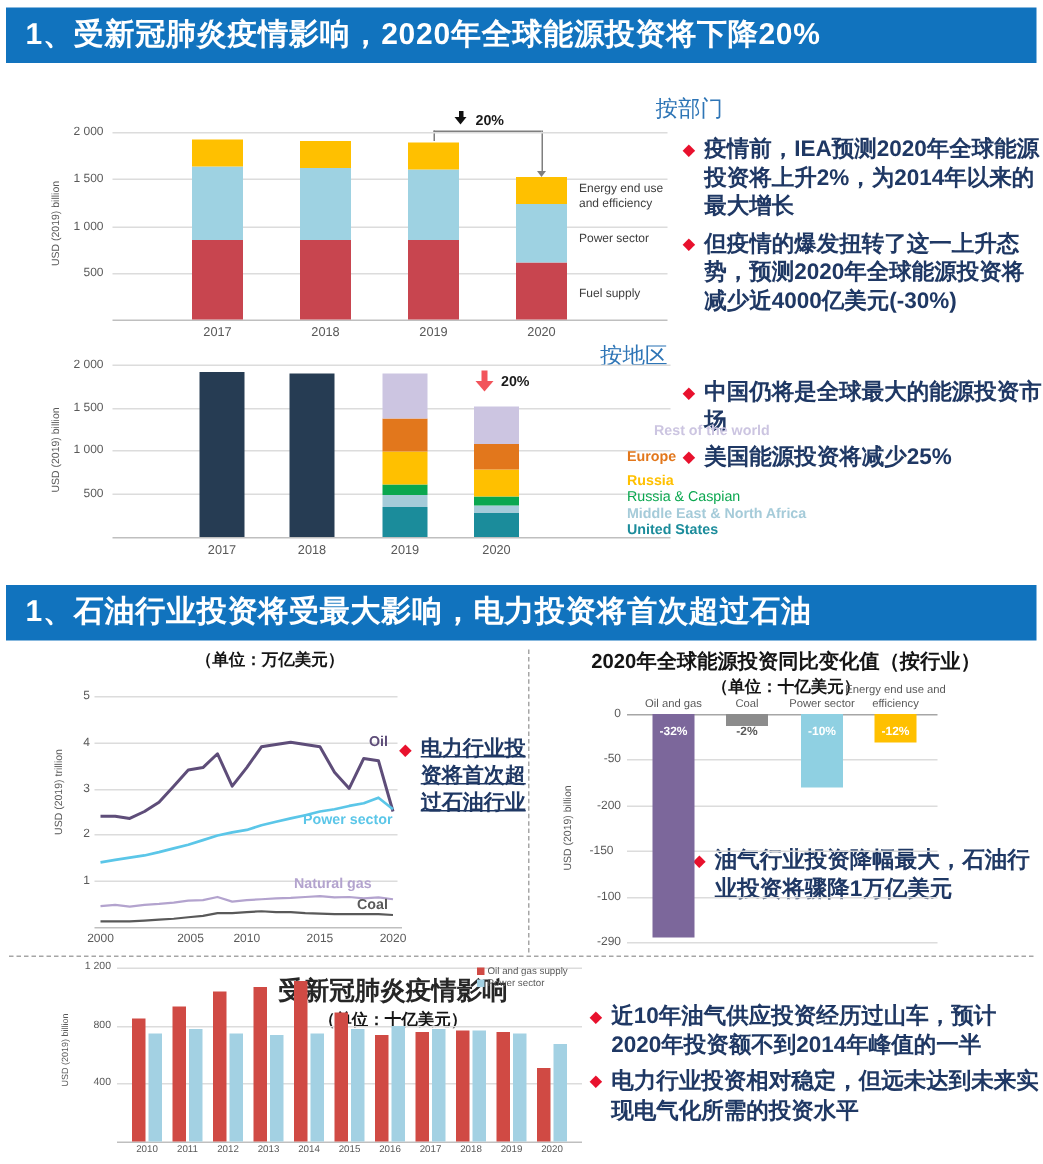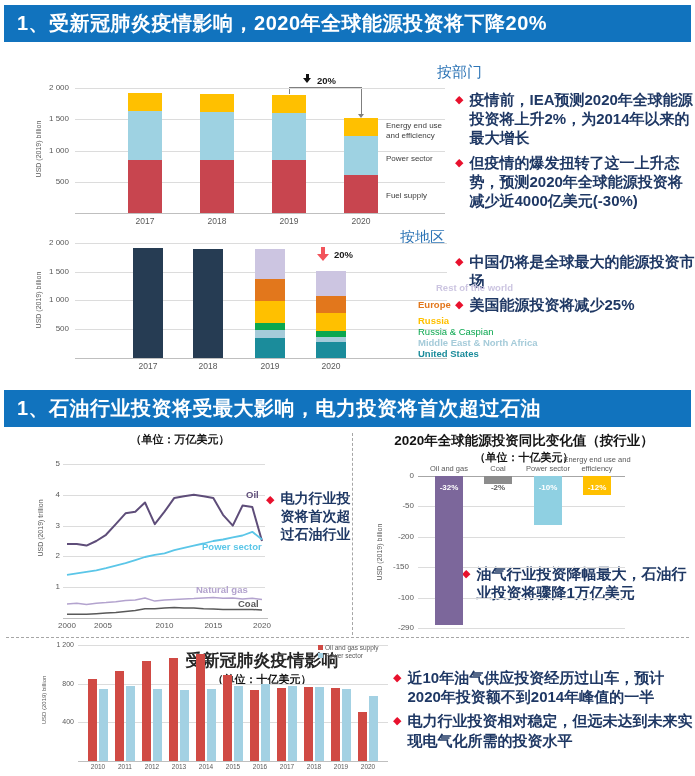--- a/index.html
+++ b/index.html
@@ -10,21 +10,21 @@
             font-size:20px; font-weight:bold; line-height:37px; padding-left:13px; letter-spacing:.5px; }
   .ctitle { position:absolute; text-align:center; color:#151515; }
   .ct-lg { font-size:15px; font-weight:bold; }
   .ct-md { font-size:13.5px; font-weight:bold; }
   .ct-unit { font-family:"Liberation Serif","DejaVu Serif",serif; font-size:11px; font-weight:bold; }
   .corner { position:absolute; color:#2E75B6; font-weight:normal; font-size:15px; }
   .bullets { position:absolute; }
   .bullet { display:flex; margin-bottom:5px; }
   .dm { color:#E8112D; font-size:11px; margin:3px 6px 0 0; flex:0 0 auto; }
   .bt { font-size:15px; font-weight:600; color:#1F3864; line-height:1.28; }
-  .bt-sm { font-size:14px; }
+  .bt-sm { font-size:14px;text-decoration:underline; }
   .dash-v { position:absolute; border-left:1px dashed #A6A6A6; width:0; }
   .dash-h { position:absolute; border-top:1px dashed #A6A6A6; height:0; }
   .tri-down-k { width:0; height:0; border-left:4px solid transparent; border-right:4px solid transparent; border-top:5px solid #111; }
   .stem-k { width:3px; height:4px; background:#111; }
   .tri-down-r { width:0; height:0; border-left:6px solid transparent; border-right:6px solid transparent; border-top:7px solid #F2545B; }
   .stem-r { width:4px; height:7px; background:#F2545B; }
   .arrow-wrap { position:absolute; display:flex; flex-direction:column; align-items:center; }
   .ann-pct { position:absolute; font-size:9.5px; font-weight:bold; color:#1a1a1a; }
 </style>
 </head>
@@ -185,21 +185,21 @@
     <div style="position: absolute; left: 48px; top: 551.4px; width: 12px; text-align: right; font-size: 8px; color: rgb(89, 89, 89);">2</div>
     <div style="position: absolute; left: 63px; top: 525.6px; width: 202px; height: 1px; background: rgb(220, 220, 220);"></div>
     <div style="position: absolute; left: 48px; top: 520.6px; width: 12px; text-align: right; font-size: 8px; color: rgb(89, 89, 89);">3</div>
     <div style="position: absolute; left: 63px; top: 494.8px; width: 202px; height: 1px; background: rgb(220, 220, 220);"></div>
     <div style="position: absolute; left: 48px; top: 489.8px; width: 12px; text-align: right; font-size: 8px; color: rgb(89, 89, 89);">4</div>
     <div style="position: absolute; left: 63px; top: 464px; width: 202px; height: 1px; background: rgb(220, 220, 220);"></div>
     <div style="position: absolute; left: 48px; top: 459px; width: 12px; text-align: right; font-size: 8px; color: rgb(89, 89, 89);">5</div>
     <div style="position: absolute; left: 63px; top: 618px; width: 205px; height: 1px; background: rgb(191, 191, 191);"></div>
     <div style="position: absolute; left: 40px; top: 528px; transform: translate(-50%, -50%) rotate(-90deg); font-size: 7px; color: rgb(89, 89, 89); white-space: nowrap;">USD (2019) trillion</div>
     <div style="position: absolute; left: 51px; top: 621px; width: 32px; text-align: center; font-size: 8px; color: rgb(89, 89, 89);">2000</div>
-    <div style="position: absolute; left: 87px; top: 621px; width: 32px; text-align: center; font-size: 8px; color: rgb(89, 89, 89);">2005</div>
+    <div style="position: absolute; left: 111px; top: 621px; width: 32px; text-align: center; font-size: 8px; color: rgb(89, 89, 89);">2005</div>
     <div style="position: absolute; left: 148.5px; top: 621px; width: 32px; text-align: center; font-size: 8px; color: rgb(89, 89, 89);">2010</div>
     <div style="position: absolute; left: 197.3px; top: 621px; width: 32px; text-align: center; font-size: 8px; color: rgb(89, 89, 89);">2015</div>
     <div style="position: absolute; left: 246px; top: 621px; width: 32px; text-align: center; font-size: 8px; color: rgb(89, 89, 89);">2020</div>
     <svg width="196" height="155" style="position: absolute; left: 67px; top: 464px; overflow: visible;">
       <polyline points="0.0,80.1 9.8,80.1 19.5,81.6 29.3,77.0 39.0,70.8 48.8,60.1 58.5,49.3 68.3,47.7 78.0,38.5 87.8,60.1 97.5,47.7 107.3,33.9 117.0,32.3 126.8,30.8 136.5,32.3 146.3,33.9 156.0,50.8 165.8,61.6 175.5,41.6 185.3,43.1 195.0,77.0" fill="none" stroke="#5E4D79" stroke-width="2" stroke-linejoin="round"></polyline>
       <polyline points="0.0,110.9 9.8,109.3 19.5,107.8 29.3,106.3 39.0,104.1 48.8,101.6 58.5,99.2 68.3,96.1 78.0,93.0 87.8,90.9 97.5,89.3 107.3,86.2 117.0,83.8 126.8,81.6 136.5,79.5 146.3,77.0 156.0,75.5 165.8,73.3 175.5,71.5 185.3,67.8 195.0,75.5" fill="none" stroke="#5BC6E8" stroke-width="1.8" stroke-linejoin="round"></polyline>
       <polyline points="0.0,140.1 9.8,139.2 19.5,140.4 29.3,139.2 39.0,138.6 48.8,137.7 58.5,136.4 68.3,136.1 78.0,134.0 87.8,137.1 97.5,136.1 107.3,135.5 117.0,134.9 126.8,134.6 136.5,134.0 146.3,133.4 156.0,134.3 165.8,134.0 175.5,134.9 185.3,134.3 195.0,135.5" fill="none" stroke="#B3A3CE" stroke-width="1.5" stroke-linejoin="round"></polyline>
       <polyline points="0.0,150.3 9.8,150.3 19.5,150.3 29.3,149.7 39.0,149.1 48.8,148.5 58.5,147.5 68.3,146.6 78.0,144.8 87.8,144.8 97.5,144.1 107.3,143.5 117.0,144.1 126.8,144.1 136.5,144.8 146.3,145.1 156.0,145.4 165.8,145.4 175.5,145.4 185.3,145.4 195.0,146.0" fill="none" stroke="#595959" stroke-width="1.5" stroke-linejoin="round"></polyline>
     </svg>
     <div style="position: absolute; left: 246px; top: 489px; font-size: 9.5px; font-weight: bold; color: rgb(94, 77, 121); white-space: nowrap;">Oil</div>

